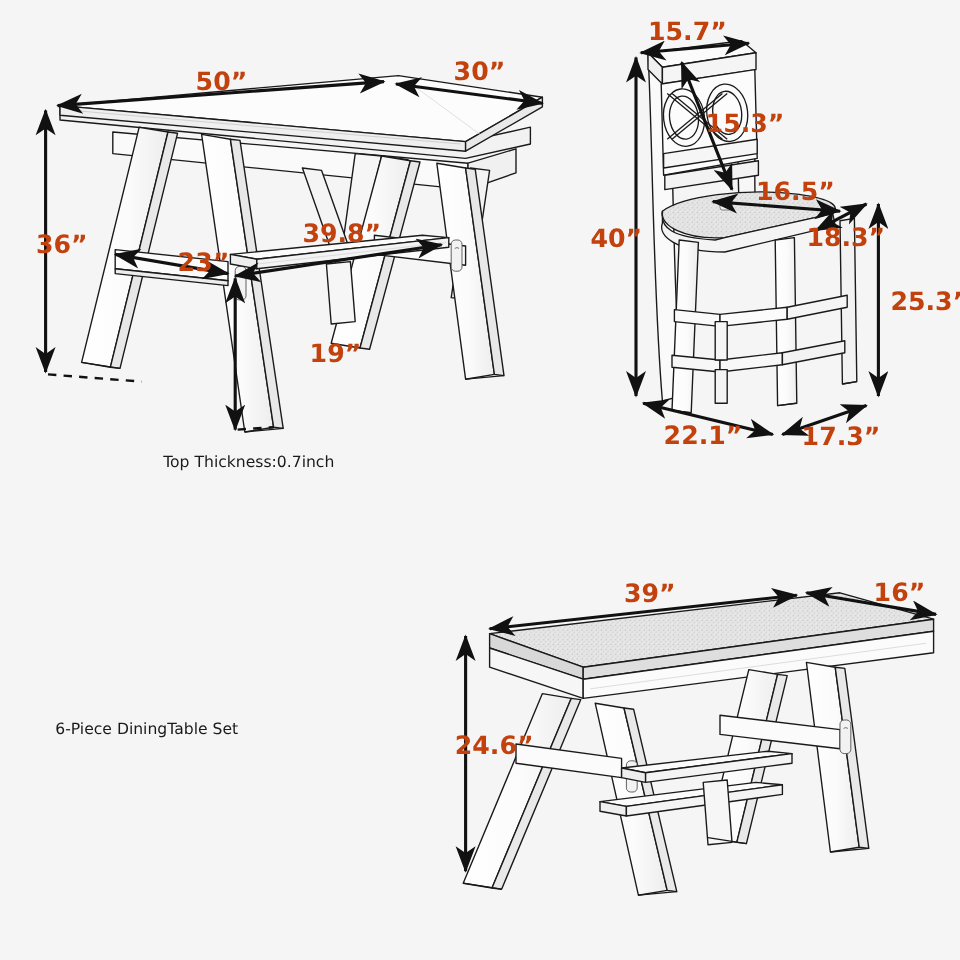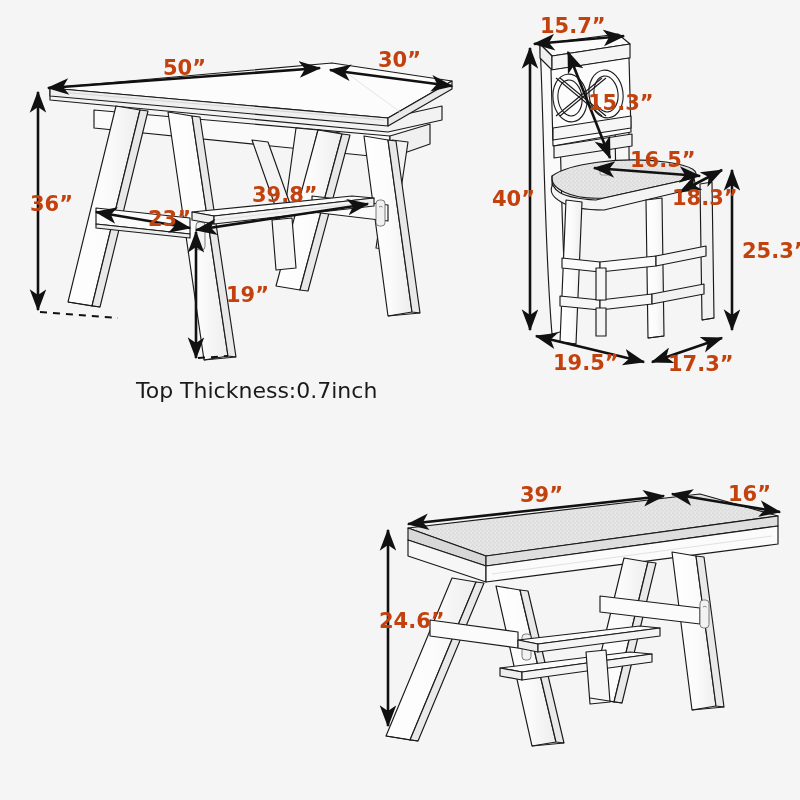--- a/index.html
+++ b/index.html
@@ -27,21 +27,21 @@
     font-family: "DejaVu Sans", sans-serif;
     font-size: 21px;
     font-weight: 600;
     color: #c2410c;
     white-space: nowrap;
     letter-spacing: 0px;
   }
   .captiontext {
     position: absolute;
     font-family: "DejaVu Sans", sans-serif;
-    font-size: 22px;
+    font-size: 13px;
     font-weight: 500;
     color: #1a1a1a;
     white-space: nowrap;
   }
 </style>
 </head>
 <body>
 
 <div id="canvas">
 
@@ -260,40 +260,41 @@
   <div class="dimtext" style="left:163px; top:56px;">50”</div>
 
   <div class="dimtext" style="left:378px; top:48px;">30”</div>
 
   <div class="dimtext" style="left:30px; top:192px;">36”</div>
 
   <div class="dimtext" style="left:148px; top:183px;margin-top:24px;">23”</div>
 
   <div class="dimtext" style="left:252px; top:183px;">39.8”</div>
 
-  <div class="dimtext" style="left:226px; top:283px;">19”</div>
+  <div class="dimtext" style="left:226px; top:283px;padding-left:32px;">19”</div>
 
   <div class="captiontext" style="left:136px; top:378px;">Top Thickness:0.7inch</div>
 
   <div class="dimtext" style="left:540px; top:14px;">15.7”</div>
 
   <div class="dimtext" style="left:588px; top:91px;">15.3”</div>
 
   <div class="dimtext" style="left:630px; top:148px;">16.5”</div>
 
   <div class="dimtext" style="left:672px; top:186px;">18.3”</div>
 
   <div class="dimtext" style="left:492px; top:187px;">40”</div>
 
   <div class="dimtext" style="left:742px; top:239px;">25.3”</div>
 
-  <div class="dimtext" style="left:553px; top:351px;">19.5”</div>
+  <div class="dimtext" style="left:553px; top:351px;">22.1”</div>
 
   <div class="dimtext" style="left:668px; top:352px;">17.3”</div>
 
   <div class="dimtext" style="left:520px; top:483px;">39”</div>
 
   <div class="dimtext" style="left:714px; top:482px;margin-left:14px;">16”</div>
 
   <div class="dimtext" style="left:331px; top:609px;margin-left:48px;">24.6”</div>
 
+  <div class="captiontext" style="left:46px; top:601px;">6-Piece DiningTable Set</div>
 
 </div>
 
 </body></html>

